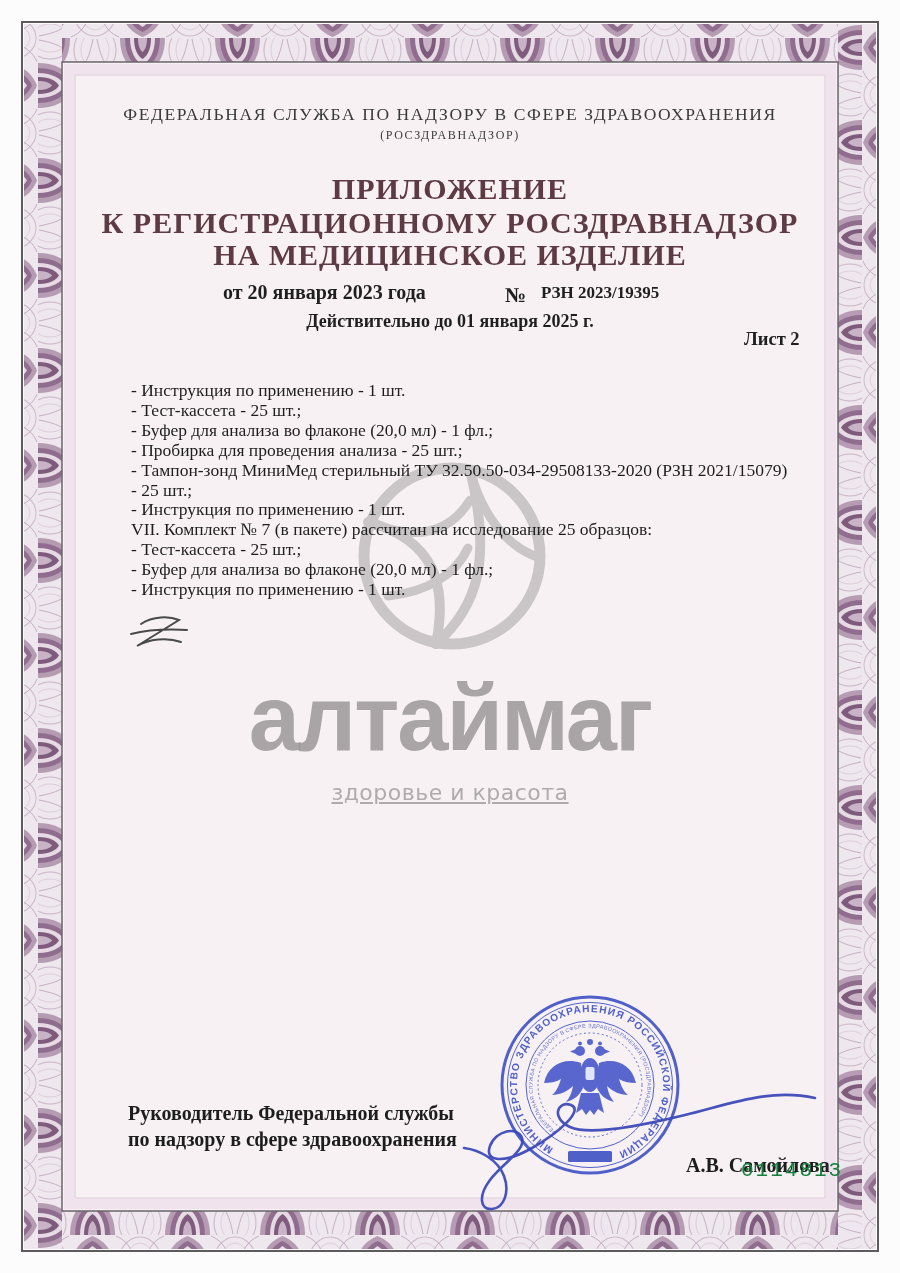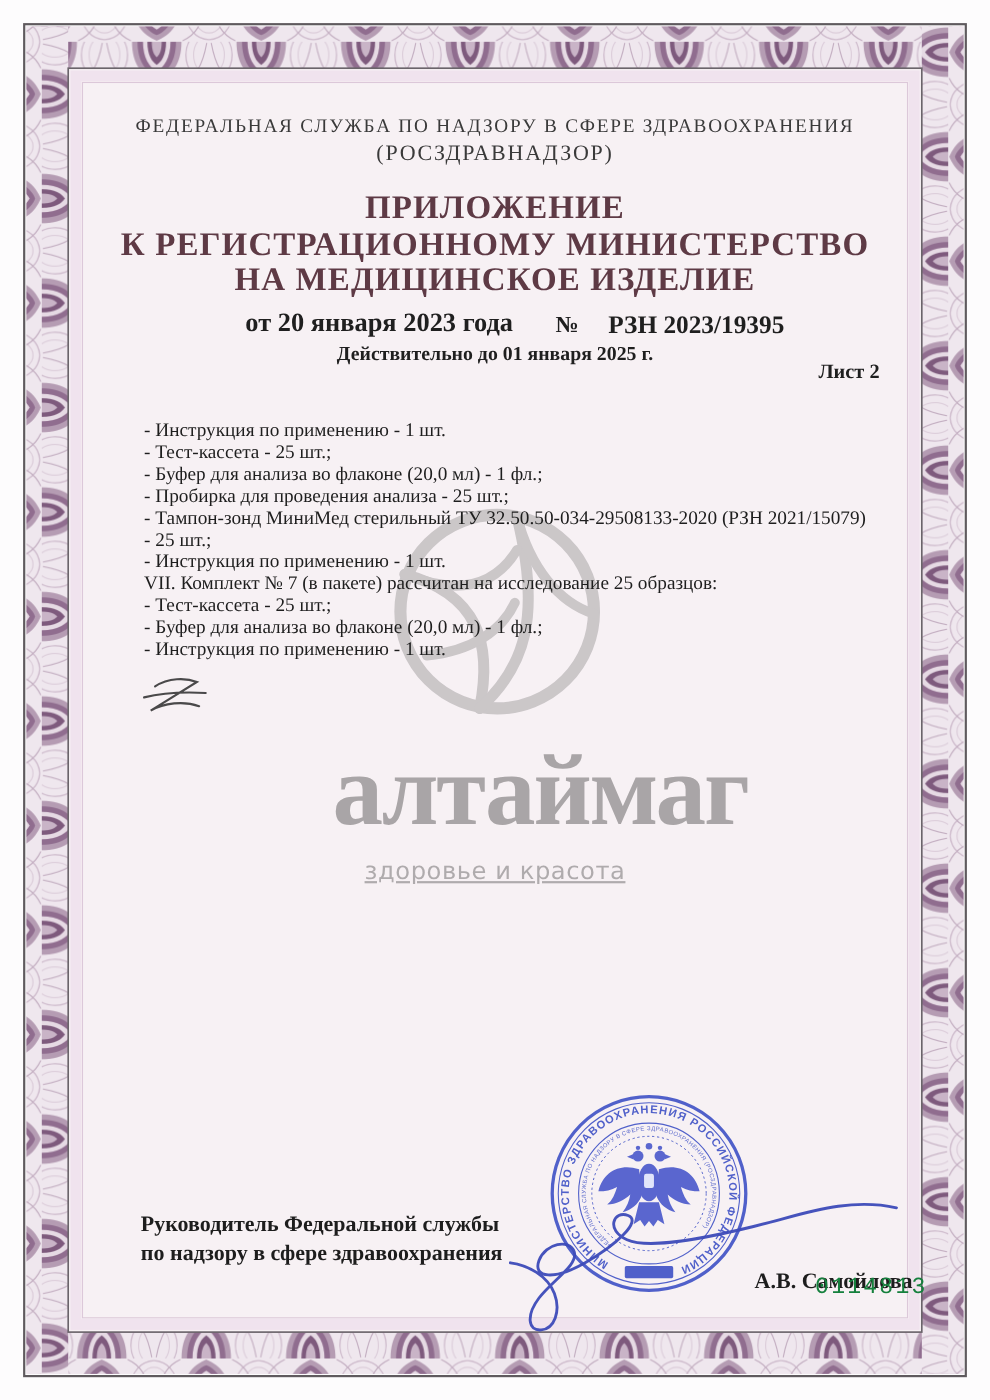--- a/index.html
+++ b/index.html
@@ -2,39 +2,39 @@
 <html><head>
 <meta charset="utf-8">
 <style>
   html,body{margin:0;padding:0;background:#ffffff;}
   .page{position:relative;width:900px;height:1273px;background:#fdfcfd;overflow:hidden;
         font-family:"Liberation Serif",serif;color:#242424;}
   .abs{position:absolute;}
   .centered{left:0;width:900px;text-align:center;}
   
   .org-line1{top:104px;font-size:17.5px;letter-spacing:1.6px;color:#3a3a3a;}
-  .org-line2{top:128px;font-size:20px;letter-spacing:1.6px;color:#3a3a3a;}
+  .org-line2{top:128px;font-size:12px;letter-spacing:1.6px;color:#3a3a3a;}
   
   .title-line{font-weight:bold;color:#5e3a45;letter-spacing:1px;font-size:30px;}
   .title-1{top:172px;}
   .title-2{top:206px;}
   .title-3{top:238px;}
   
-  .meta{font-weight:bold;font-size:24px;color:#1f1f1f;}
+  .meta{font-weight:bold;font-size:20px;color:#1f1f1f;}
   .issue-date{left:223px;top:281px;}
   .doc-number-label{left:505px;top:283px;font-size:21px;}
-  .doc-number-value{left:541px;top:283px;font-size:23px;margin-left:12px;}
+  .doc-number-value{left:541px;top:283px;font-size:17px;}
   .valid-until{top:311px;font-size:18px;}
   .sheet-number{left:744px;top:329px;font-size:18.5px;}
   
   .body-text{left:131px;top:381px;width:705px;font-size:17.5px;line-height:19.9px;color:#1e1e1e;}
   .body-line{white-space:nowrap;}
   
-  .brand{top:672px;left:50%;transform:translateX(-50%);font-family:Liberation Serif, serif;
-         font-weight:bold;font-size:92px;letter-spacing:-2px;color:rgba(155,152,153,0.85);line-height:1;margin-left:41px;}
+  .brand{top:672px;left:50%;transform:translateX(-50%);font-family:Liberation Sans, sans-serif;
+         font-weight:bold;font-size:92px;letter-spacing:-2px;color:rgba(155,152,153,0.85);line-height:1;}
   .brand-tagline{top:782px;left:50%;transform:translateX(-50%);font-family:"DejaVu Sans",sans-serif;
          font-size:22px;letter-spacing:0.5px;color:rgba(162,159,160,0.85);line-height:1;text-decoration:underline;}
   
   .signer-position{left:128px;top:1100px;font-weight:bold;font-size:20px;line-height:26px;color:#1d1d1d;}
   .signer-name{left:686px;top:1126px;font-weight:bold;font-size:20px;color:#1d1d1d;margin-top:28px;}
   .serial{left:741px;top:1159px;font-family:"Liberation Mono",monospace;font-size:21px;
           letter-spacing:2px;color:#15803d;}
   svg{display:block;}
 </style>
 </head>
@@ -89,21 +89,21 @@
     </g>
   </svg>
 
   <div class="abs brand">алтаймаг</div>
   <div class="abs brand-tagline">здоровье и красота</div>
 
   <div class="abs centered org-line1">ФЕДЕРАЛЬНАЯ СЛУЖБА ПО НАДЗОРУ В СФЕРЕ ЗДРАВООХРАНЕНИЯ</div>
   <div class="abs centered org-line2">(РОСЗДРАВНАДЗОР)</div>
 
   <div class="abs centered title-line title-1">ПРИЛОЖЕНИЕ</div>
-  <div class="abs centered title-line title-2">К РЕГИСТРАЦИОННОМУ МИНИСТЕРСТВО</div>
+  <div class="abs centered title-line title-2">К РЕГИСТРАЦИОННОМУ РОСЗДРАВНАДЗОР</div>
   <div class="abs centered title-line title-3">НА МЕДИЦИНСКОЕ ИЗДЕЛИЕ</div>
 
   <div class="abs meta issue-date">от 20 января 2023 года</div>
   <div class="abs meta doc-number-label">№</div>
   <div class="abs meta doc-number-value">РЗН 2023/19395</div>
   <div class="abs centered meta valid-until">Действительно до 01 января 2025 г.</div>
   <div class="abs meta sheet-number">Лист 2</div>
 
   <div class="abs body-text">
     <div class="body-line">- Инструкция по применению - 1 шт.</div>

